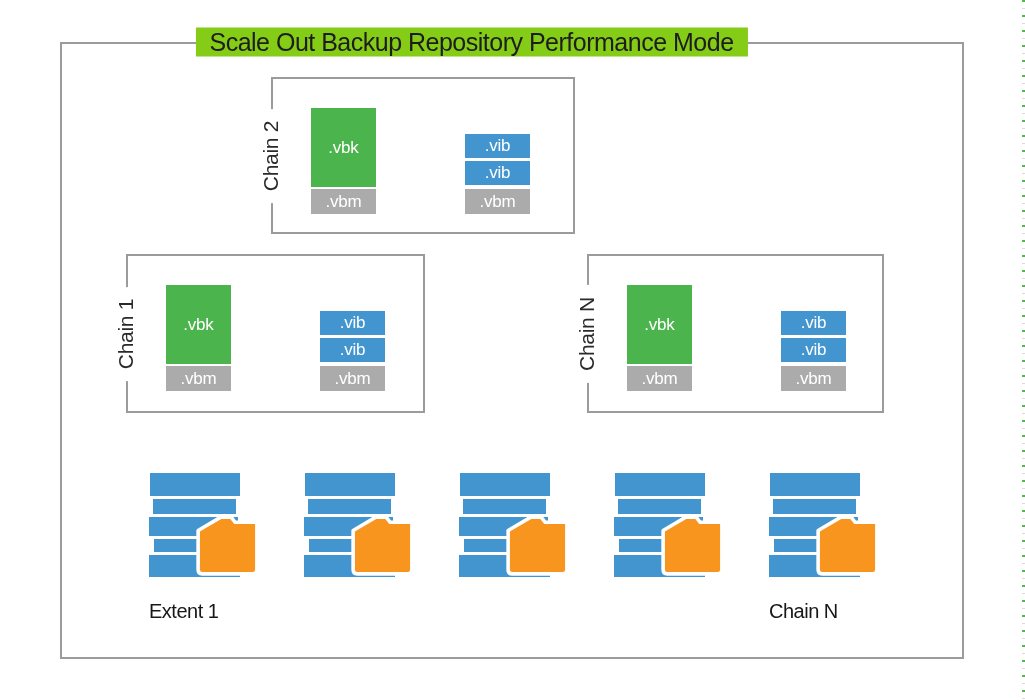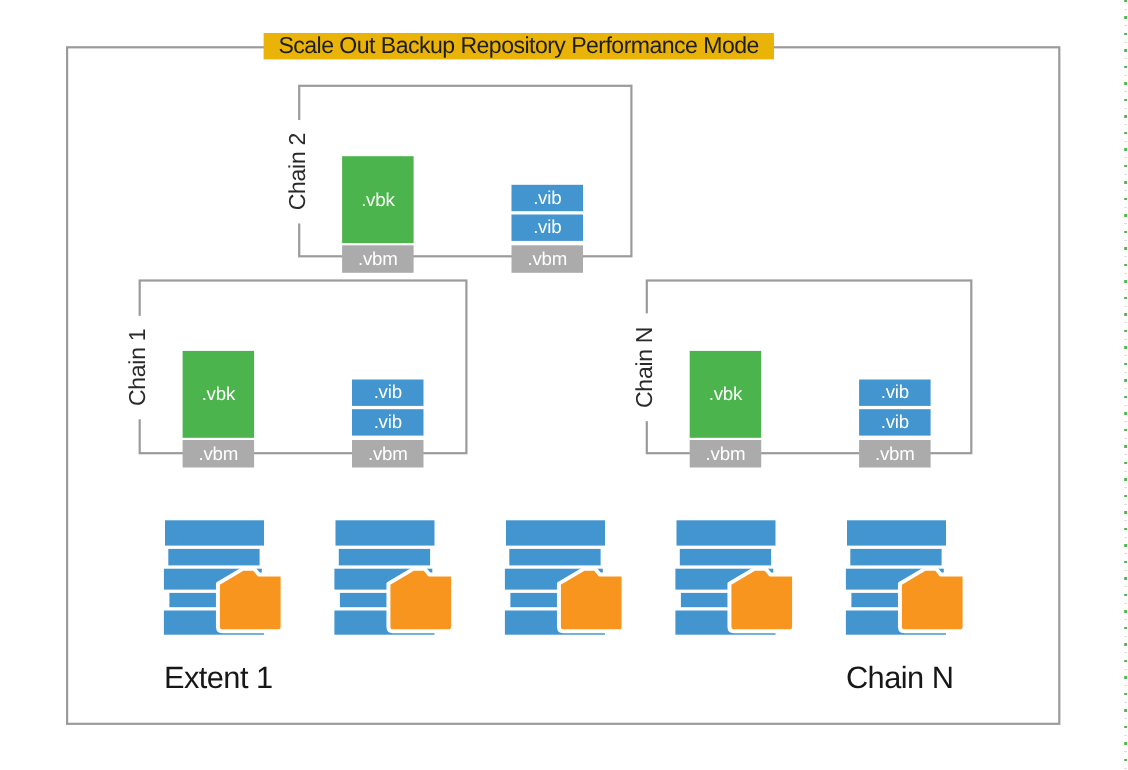--- a/index.html
+++ b/index.html
@@ -7,60 +7,60 @@
     position:relative;width:1025px;height:700px;background:#ffffff;overflow:hidden;
     font-family:"Liberation Sans",sans-serif;color:#231f20;
   }
   
   .outer-box{
     position:absolute;left:60px;top:42px;width:904px;height:617px;
     border:2px solid #9b9b9b;box-sizing:border-box;
   }
   .diagram-title{
     position:absolute;left:45.5%;top:-2px;transform:translate(-50%,-50%);
-    background:#eab308;padding:0 14px;white-space:nowrap;
-    font-size:21px;letter-spacing:-0.5px;color:#1d1d1d;
+    background:#84cc16;padding:0 14px;white-space:nowrap;
+    font-size:25px;letter-spacing:-0.5px;color:#1d1d1d;
   }
   
   .chain-box{
     position:absolute;border:2px solid #9b9b9b;box-sizing:border-box;background:#ffffff;
   }
   .chain-box.c2{left:271px;top:77px;width:304px;height:157px;}
   .chain-box.c1{left:126px;top:254px;width:299px;height:159px;}
   .chain-box.cn{left:587px;top:254px;width:297px;height:159px;}
   .chain-label{
     position:absolute;left:-2px;top:50%;
     writing-mode:vertical-rl;
     transform:translate(-50%,-50%) rotate(180deg);
     background:#ffffff;padding:12px 1px;
     font-size:21px;letter-spacing:-0.3px;color:#2a2a2a;white-space:nowrap;
   }
   
   .block{
     position:absolute;display:flex;align-items:center;justify-content:center;
-    color:#ffffff;font-size:17px;letter-spacing:-0.2px;margin-top:34px;
+    color:#ffffff;font-size:17px;letter-spacing:-0.2px;
   }
   .vbk{left:38px;top:29px;width:65px;height:79px;background:#4cb44c;}
   .vbm-l{left:38px;top:110px;width:65px;height:25px;background:#ababab;}
   .vib-1{left:192px;top:55px;width:65px;height:24px;background:#4295cf;}
   .vib-2{left:192px;top:82px;width:65px;height:24px;background:#4295cf;}
   .vbm-r{left:192px;top:110px;width:65px;height:25px;background:#ababab;}
   
   .extent-icon{position:absolute;top:473px;width:114px;height:106px;}
   .extent-icon .bar{position:absolute;background:#4295cf;}
   .bar.b1{left:2px;top:0;width:90px;height:23px;}
   .bar.b2{left:5px;top:26px;width:83px;height:15px;}
   .bar.b3{left:1px;top:44px;width:89px;height:19px;}
   .bar.b4{left:6px;top:66px;width:85px;height:13px;}
   .bar.b5{left:1px;top:82px;width:91px;height:22px;}
   .folder{position:absolute;left:46px;top:40px;width:66px;height:64px;}
   .ei1{left:148px;} .ei2{left:303px;} .ei3{left:458px;} .ei4{left:613px;} .ei5{left:768px;}
   
   .extent-label{
-    position:absolute;top:600px;font-size:28px;letter-spacing:-0.5px;color:#171717;white-space:nowrap;
+    position:absolute;top:600px;font-size:20px;letter-spacing:-0.5px;color:#171717;white-space:nowrap;
   }
   .el1{left:149px;} .eln{left:769px;}
   
   .edge-dashes{
     position:absolute;right:0;top:0;width:3px;height:700px;
     background:repeating-linear-gradient(
       to bottom,
       #4cbb4c 0 2px,
       rgba(0,0,0,0) 2px 8px,
       #dcdcdc 8px 9px,

